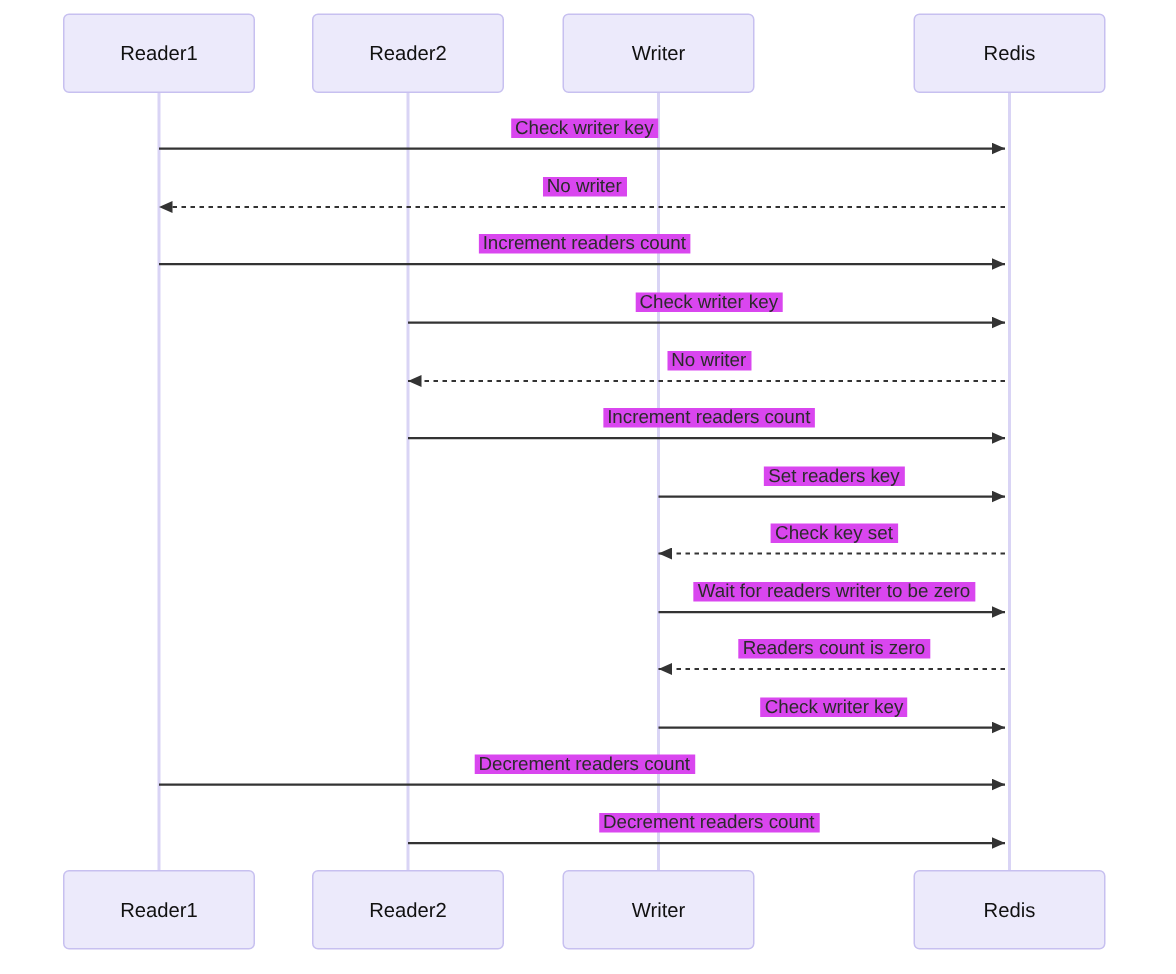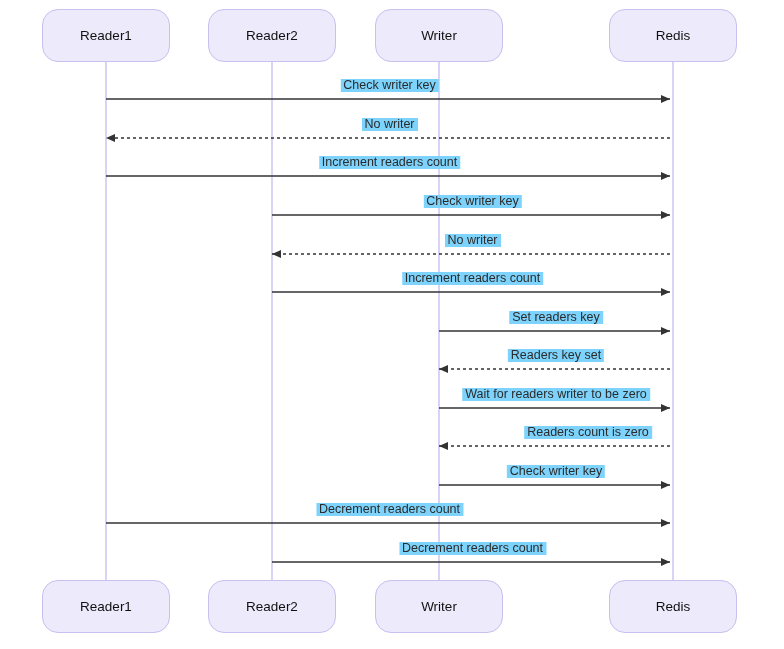--- a/index.html
+++ b/index.html
@@ -25,41 +25,41 @@
     left: 0;
     top: 0;
     width: 784px;
     height: 649px;
   }
   .actor-box {
     position: absolute;
     box-sizing: border-box;
     background: #ECEAFB;
     border: 1px solid #C7C0F0;
-    border-radius: 16px;
+    border-radius: 4px;
     display: flex;
     align-items: center;
     justify-content: center;
   }
   .actor-label {
     font-family: "Liberation Sans", sans-serif;
     font-size: 13.5px;
     color: #111111;
     line-height: 1;
     white-space: nowrap;
   }
   .msg-label {
     position: absolute;
     font-family: "Liberation Sans", sans-serif;
     font-size: 12.5px;
     color: #2b2b2b;
     line-height: 1;
     white-space: nowrap;
     transform: translateX(-50%);
-    background: #7dd3fc;
+    background: #d946ef;
     padding: 0 3px;
   }
 </style>
 </head>
 <body>
 
 <div id="diagram">
   <svg class="svg-layer" id="svg-layer" xmlns="http://www.w3.org/2000/svg">
     <defs>
       <marker id="arrow-right" markerWidth="10" markerHeight="8" refX="9" refY="4" orient="auto" markerUnits="userSpaceOnUse">
@@ -118,20 +118,20 @@
       </div>
     </div>
   <div id="labels-layer">
       <div class="msg-label" style="left: 389.5px; top: 79px;">Check writer key</div>
       <div class="msg-label" style="left: 389.5px; top: 118px;">No writer</div>
       <div class="msg-label" style="left: 389.5px; top: 156px;">Increment readers count</div>
       <div class="msg-label" style="left: 472.5px; top: 195px;">Check writer key</div>
       <div class="msg-label" style="left: 472.5px; top: 234px;">No writer</div>
       <div class="msg-label" style="left: 472.5px; top: 272px;">Increment readers count</div>
       <div class="msg-label" style="left: 556px; top: 311px;">Set readers key</div>
-      <div class="msg-label" style="left: 556px; top: 349px;">Readers key set</div>
+      <div class="msg-label" style="left: 556px; top: 349px;">Check key set</div>
       <div class="msg-label" style="left: 556px; top: 388px;">Wait for readers writer to be zero</div>
-      <div class="msg-label" style="left: 556px; top: 426px; margin-left: 32px;">Readers count is zero</div>
+      <div class="msg-label" style="left: 556px; top: 426px;">Readers count is zero</div>
       <div class="msg-label" style="left: 556px; top: 465px;">Check writer key</div>
       <div class="msg-label" style="left: 389.5px; top: 503px;">Decrement readers count</div>
       <div class="msg-label" style="left: 472.5px; top: 542px;">Decrement readers count</div>
     </div>
 </div>
 
 </body></html>

